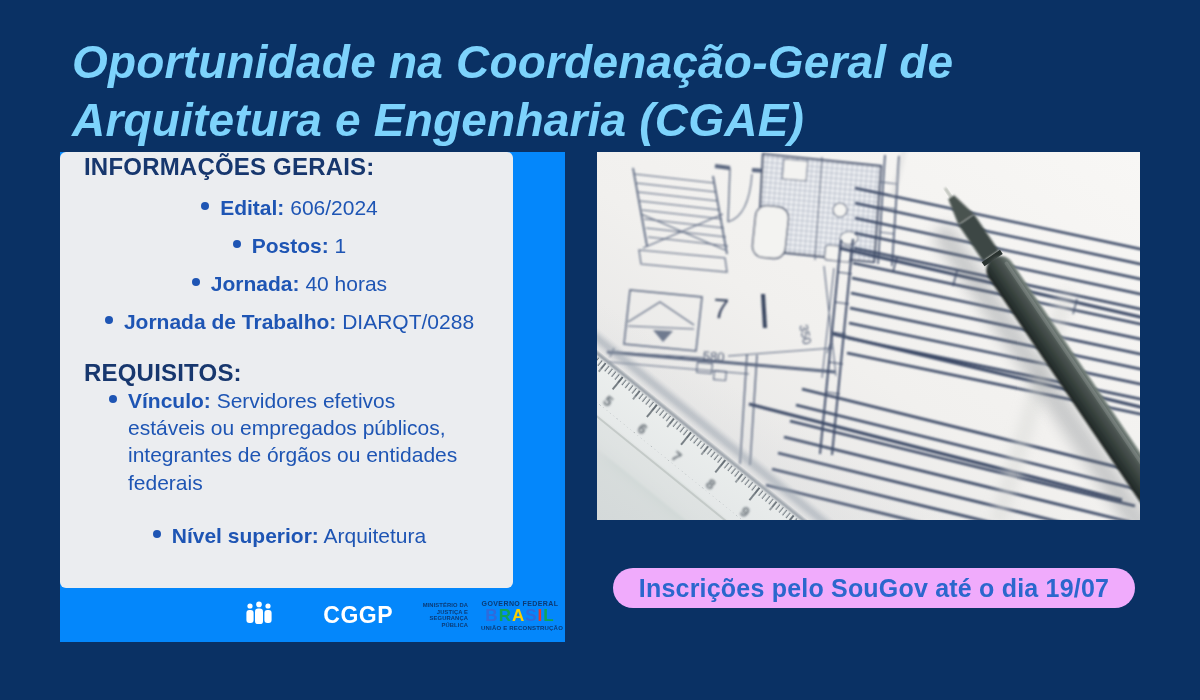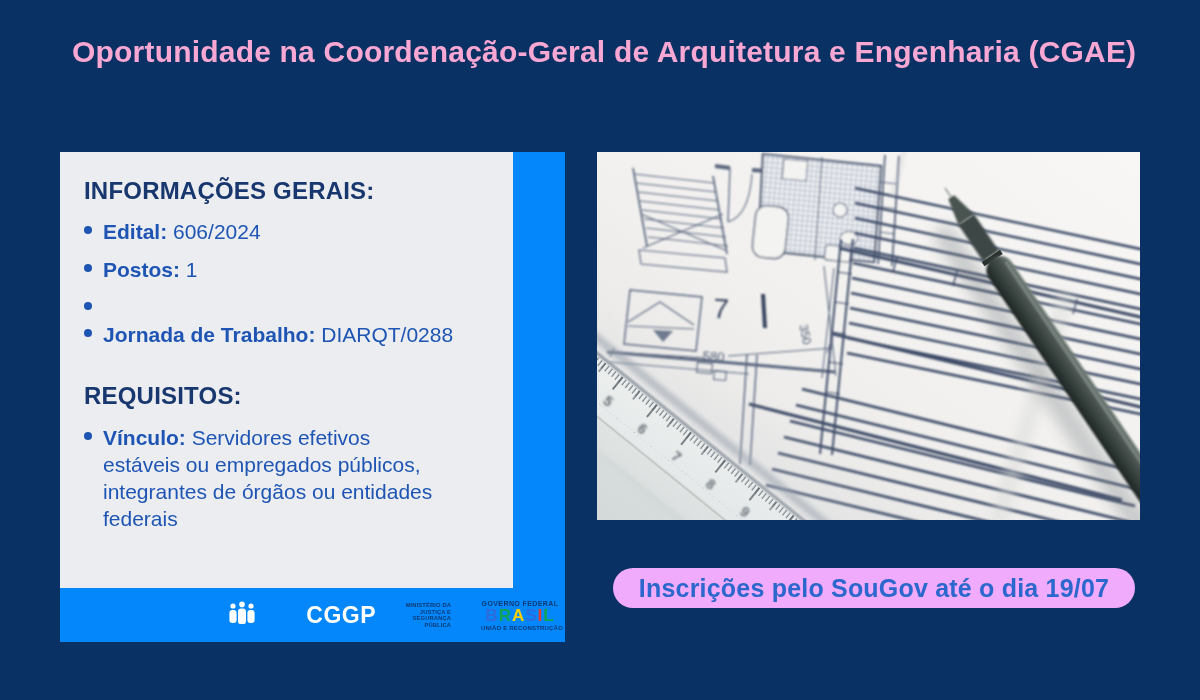--- a/index.html
+++ b/index.html
@@ -4,57 +4,57 @@
 <style>
   html,body{margin:0;padding:0;}
   body{
     width:1200px;height:700px;position:relative;overflow:hidden;
     background:#0a3164;
     font-family:"Liberation Sans", sans-serif;
   }
   
   .page-title{
     position:absolute;left:72px;top:33px;width:1075px;
-    color:#f9a8d4;font-size:30px;font-weight:800;line-height:1.27;letter-spacing:.2px;
+    color:#7dd3fc;font-size:46px;font-weight:800;line-height:1.27;letter-spacing:.2px;font-style:italic;
   }
   
   .card{
     position:absolute;left:60px;top:152px;width:505px;height:490px;
     background:#0487fb;
   }
   .card-panel{
     position:absolute;left:0;top:0;width:453px;height:436px;background:#ebedf0;
-    box-sizing:border-box;padding:25px 18px 0 24px;
+    box-sizing:border-box;padding:1px 18px 0 24px;border-radius:6px;
   }
   .section-heading{
     margin:0;font-size:24px;font-weight:800;color:#17376e;letter-spacing:.2px;
   }
   .info-list{margin-top:13px;}
-  .li{display:flex;gap:11px;margin-bottom:11px;font-size:21px;color:#1e55b4;line-height:1.29;}
+  .li{display:flex;gap:11px;margin-bottom:11px;font-size:21px;color:#1e55b4;line-height:1.29;justify-content:center;}
   .li .dot{width:8px;height:8px;border-radius:50%;background:#1e55b4;margin-top:8px;flex:none;}
   .li b{font-weight:800;}
-  .req-heading{margin-top:34px;}
-  .req-list{margin-top:14px;}
+  .req-heading{margin-top:24px;}
+  .req-list{}
   .req-first{margin-bottom:26px;}
   .req-text{max-width:342px;display:inline-block;}
   
   .card-footer{
     position:absolute;left:0;bottom:0;width:100%;height:54px;
     display:flex;align-items:center;justify-content:flex-end;gap:13px;
     box-sizing:border-box;padding-right:6px;
   }
   .cggp{display:flex;align-items:center;gap:5px;color:#ffffff;}
   .cggp-text{font-size:23px;font-weight:800;letter-spacing:.5px;margin-left:44px;}
   .ministry{position:relative;width:62px;height:38px;}
   .ministry-inner{
     position:absolute;right:0;top:50%;width:110px;
     transform:translateY(-50%) scale(.58);transform-origin:right center;
     font-size:10px;font-weight:800;color:#0c3a74;text-align:right;line-height:1.15;letter-spacing:.2px;
   }
-  .gov{position:relative;width:78px;height:46px;margin-left:17px;}
+  .gov{position:relative;width:78px;height:46px;}
   .gov-inner{position:absolute;left:0;top:50%;transform:translateY(-50%);width:100%;text-align:center;}
   .gov-top{font-size:7px;font-weight:800;color:#0c3a74;letter-spacing:.4px;white-space:nowrap;}
   .brasil{font-size:17px;font-weight:900;letter-spacing:1px;line-height:1.05;}
   .gov-bottom{font-size:6px;font-weight:700;color:#0c3a74;letter-spacing:.2px;white-space:nowrap;}
   
   .photo{
     position:absolute;left:597px;top:152px;width:543px;height:368px;
     background:#f2f1ef;overflow:hidden;
   }
   .photo svg{display:block;width:100%;height:100%;}
@@ -78,32 +78,37 @@
       <div class="li">
         <span class="dot"></span>
         <span><b>Edital:</b> <span>606/2024</span></span>
       </div>
       <div class="li">
         <span class="dot"></span>
         <span><b>Postos:</b> <span>1</span></span>
       </div>
       <div class="li">
         <span class="dot"></span>
+        <span><b>Jornada:</b> <span>40 horas</span></span>
       </div>
       <div class="li">
         <span class="dot"></span>
         <span><b>Jornada de Trabalho:</b> <span>DIARQT/0288</span></span>
       </div>
     </div>
 
     <h2 class="section-heading req-heading">REQUISITOS:</h2>
     <div class="req-list">
       <div class="li req-first">
         <span class="dot"></span>
         <span class="req-text"><b>Vínculo:</b> <span>Servidores efetivos estáveis ou empregados públicos, integrantes de órgãos ou entidades federais</span></span>
+      </div>
+      <div class="li">
+        <span class="dot"></span>
+        <span><b>Nível superior:</b> <span>Arquitetura</span></span>
       </div>
     </div>
   </div>
 
   <div class="card-footer">
     <div class="cggp">
       <svg width="30" height="28" viewBox="0 0 30 28">
         <g fill="#ffffff">
           <circle cx="6" cy="5" r="2.6"></circle>
             <rect x="2.4" y="9" width="7.2" height="13" rx="3"></rect>

